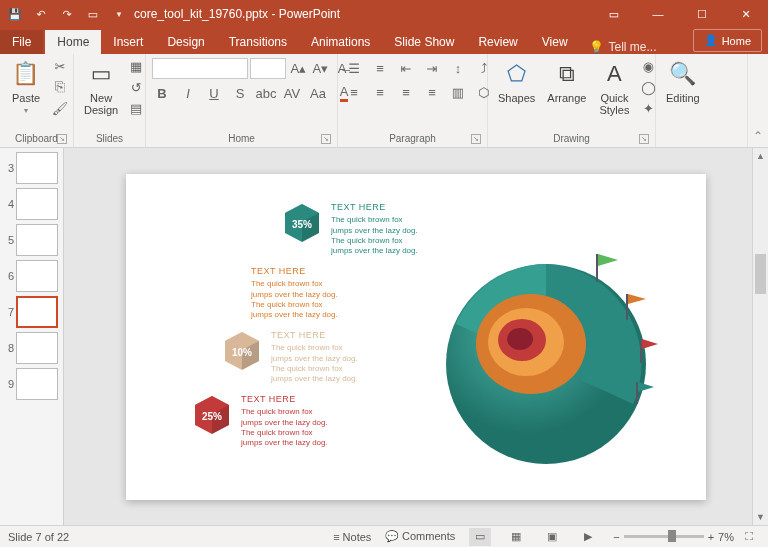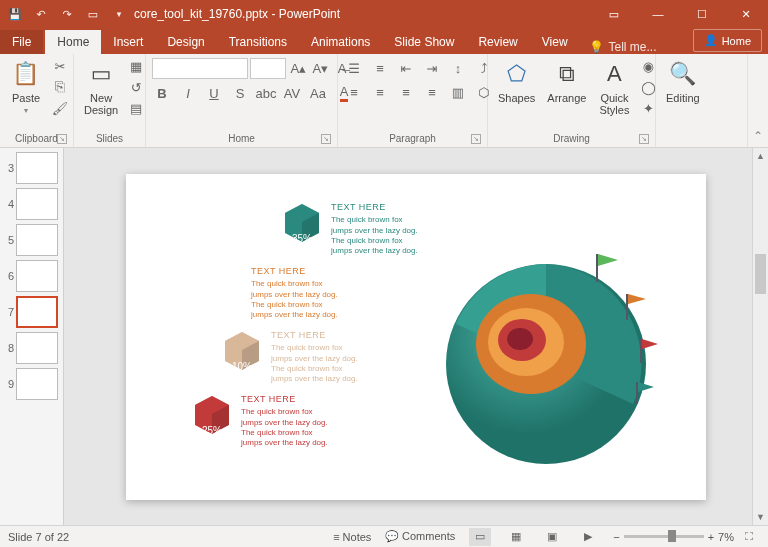--- a/index.html
+++ b/index.html
@@ -42,21 +42,21 @@
 .slide{width:580px;height:326px;background:#fff;box-shadow:0 2px 8px rgba(0,0,0,.25);position:relative}
 .status{height:22px;background:#f3f2f1;border-top:1px solid #d4d4d4;display:flex;align-items:center;font-size:11px;color:#555;padding:0 8px;gap:14px}
 .status .sp{flex:1}
 .viewbtn{width:22px;height:18px;display:flex;align-items:center;justify-content:center;cursor:pointer;color:#666}
 .viewbtn.active{background:#ddd}
 .zoom{display:flex;align-items:center;gap:4px}
 .zslider{width:80px;height:3px;background:#c0c0c0;position:relative}
 .zslider .h{position:absolute;width:8px;height:12px;background:#888;top:-5px;left:44px}
 
 .callout{position:absolute;display:flex;align-items:flex-start;gap:8px}
-.cube{width:42px;height:42px;position:relative;display:flex;align-items:flex-end;justify-content:center;color:#fff;font-weight:400;font-size:10px}
+.cube{width:42px;height:42px;position:relative;display:flex;align-items:center;justify-content:center;color:#fff;font-weight:700;font-size:10px}
 .cube svg{position:absolute;inset:0}
 .cubetxt{position:relative;z-index:1;margin-top:4px}
 .ctext{font-size:8px;line-height:1.3}
 .cthead{font-weight:400;font-size:9px;letter-spacing:.5px;margin-bottom:2px}
 .sphere{position:absolute;right:40px;top:60px;width:240px;height:240px}
 </style>
 </head>
 <body>
 
 <div class="titlebar">

